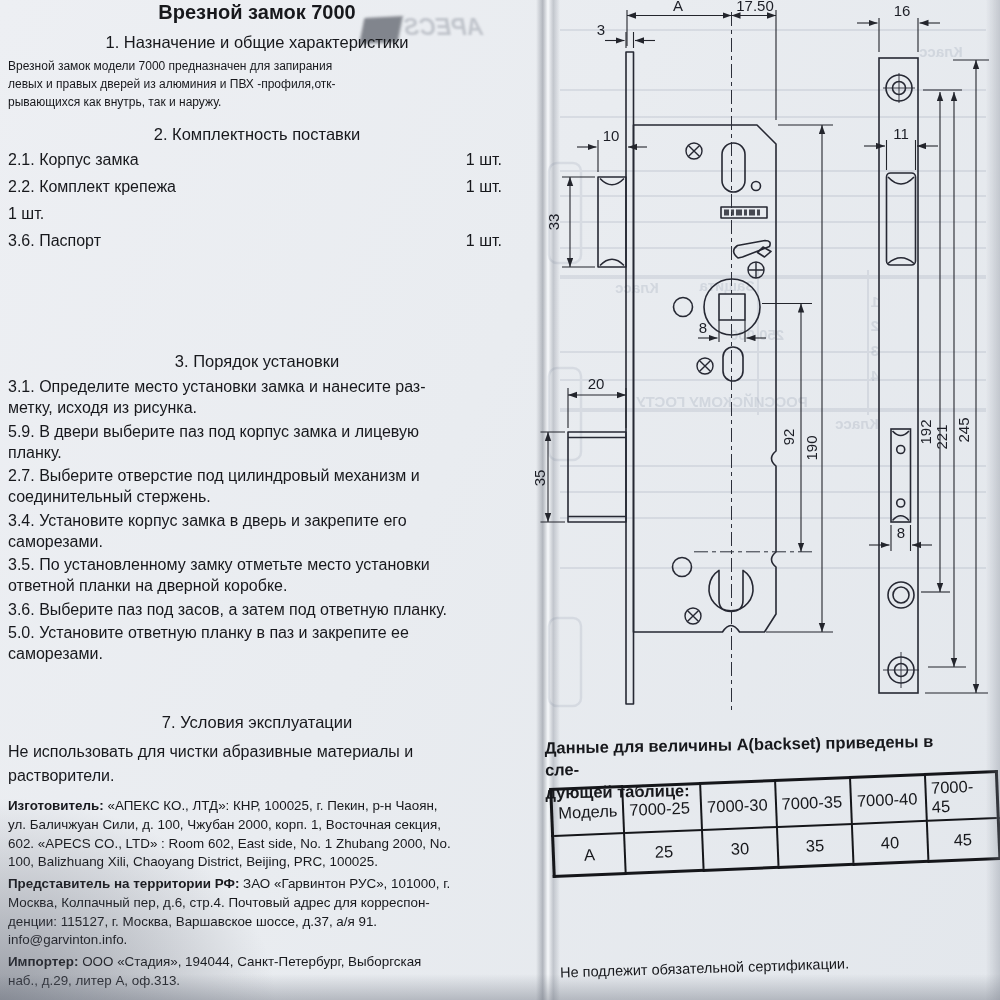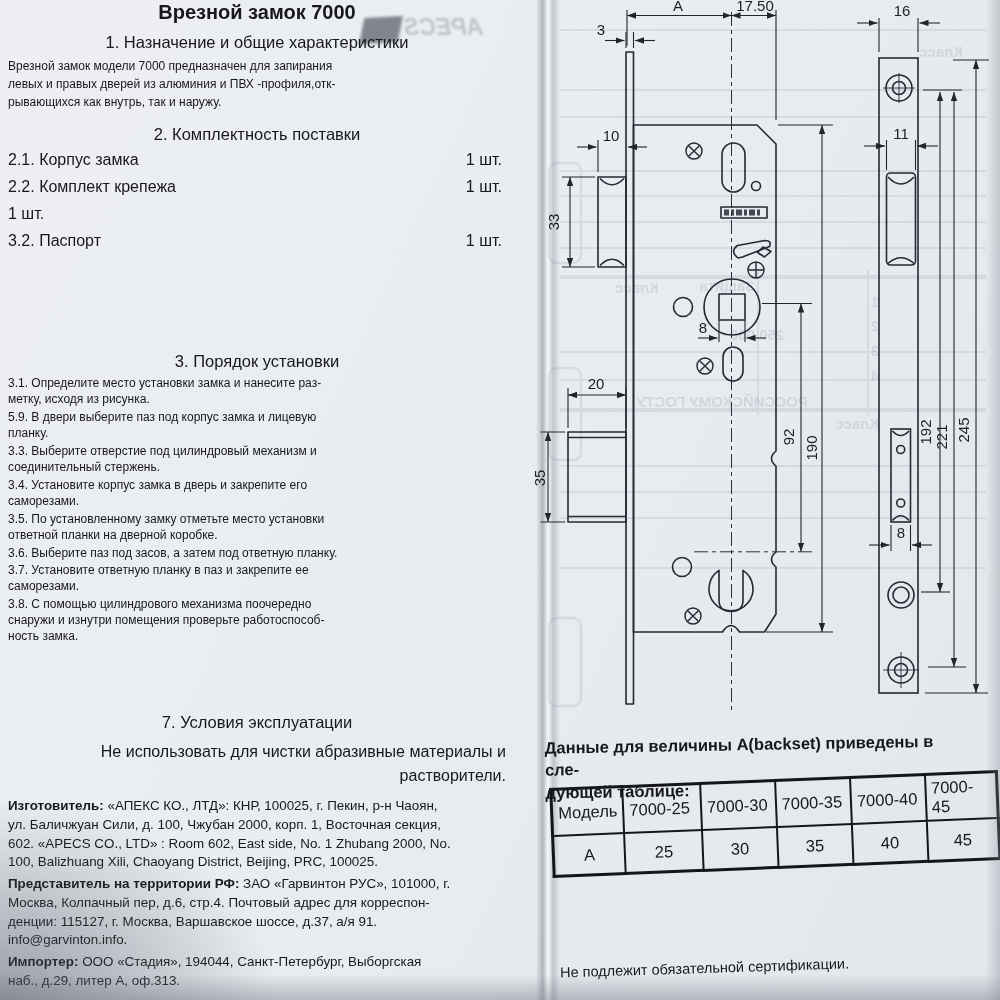--- a/index.html
+++ b/index.html
@@ -10,23 +10,23 @@
   
   .lp{left:8px;width:498px;}
   .ttl{top:1px;text-align:center;font-size:20px;font-weight:bold;}
   .hd{text-align:center;font-size:16.5px;font-weight:normal;}
   .h1{top:33px;} .h2{top:125px;} .h3{top:352px;} .h4{top:713px;}
   .ml{white-space:pre-line;}
   .p1{top:57px;font-size:12px;line-height:1.5;}
   .kit{top:151px;font-size:16px;}
   .krow{display:flex;justify-content:space-between;height:27px;padding-right:4px;}
   .notice{top:261px;font-size:16px;line-height:1.38;}
-  .steps{top:376px;font-size:12px;}
+  .steps{top:376px;font-size:16px;}
   .step{line-height:1.33;margin-bottom:2px;white-space:pre-line;}
-  .p4{top:740px;font-size:16px;line-height:1.5;text-align:right;}
+  .p4{top:740px;font-size:16px;line-height:1.5;}
   .fine{top:797px;font-size:13.4px;line-height:1.4;}
   .fine p{margin:0 0 3px 0;}
   
   .fold{left:536px;top:0;width:24px;height:1000px;
     background:linear-gradient(90deg,rgba(0,0,0,0) 0%,rgba(90,96,108,.38) 28%,rgba(248,250,252,.9) 50%,rgba(120,126,138,.34) 72%,rgba(0,0,0,0) 100%);}
   .drawing-svg{left:530px;top:0;width:470px;height:720px;}
   .caption{left:545px;top:733px;width:420px;font-size:16.5px;font-weight:bold;line-height:1.35;transform:rotate(-1deg);}
   .btable{left:551px;top:788px;transform:rotate(-2.3deg);transform-origin:0 50%;
     border-collapse:collapse;font-size:16.5px;}
   .btable td{border:2px solid #15161a;padding:0 5px;height:44px;}
@@ -71,44 +71,41 @@
       <span>1 шт.</span>
     </div>
     <div class="krow">
       <span>2.2. Комплект крепежа</span>
       <span>1 шт.</span>
     </div>
     <div class="krow">
       <span>1 шт.</span>
     </div>
     <div class="krow">
-      <span>3.2. Паспорт</span>
+      <span>3.6. Паспорт</span>
       <span>1 шт.</span>
     </div>
   </div>
 
   <div class="abs lp hd h3">3. Порядок установки</div>
 
   <div class="abs lp steps">
     <div class="step">3.1. Определите место установки замка и нанесите раз-
 метку, исходя из рисунка.</div>
     <div class="step">5.9. В двери выберите паз под корпус замка и лицевую
 планку.</div>
-    <div class="step">3.3. Выберите отверстие под цилиндровый механизм и
+    <div class="step">2.7. Выберите отверстие под цилиндровый механизм и
 соединительный стержень.</div>
     <div class="step">3.4. Установите корпус замка в дверь и закрепите его
 саморезами.</div>
     <div class="step">3.5. По установленному замку отметьте место установки
 ответной планки на дверной коробке.</div>
     <div class="step">3.6. Выберите паз под засов, а затем под ответную планку.</div>
-    <div class="step">3.7. Установите ответную планку в паз и закрепите ее
+    <div class="step">5.0. Установите ответную планку в паз и закрепите ее
 саморезами.</div>
-    <div class="step">3.8. С помощью цилиндрового механизма поочередно
-снаружи и изнутри помещения проверьте работоспособ-
-ность замка.</div>
   </div>
 
   <div class="abs lp hd h4">7. Условия эксплуатации</div>
   <div class="abs lp ml p4">Не использовать для чистки абразивные материалы и
 растворители.</div>
 
   <div class="abs lp fine">
     <p class="ml"><b>Изготовитель:</b><span> «АПЕКС КО., ЛТД»: КНР, 100025, г. Пекин, р-н Чаоян,
 ул. Баличжуан Сили, д. 100, Чжубан 2000, корп. 1,  Восточная секция,
 602. «APECS CO., LTD» : Room 602, East side, No. 1 Zhubang 2000, No.

